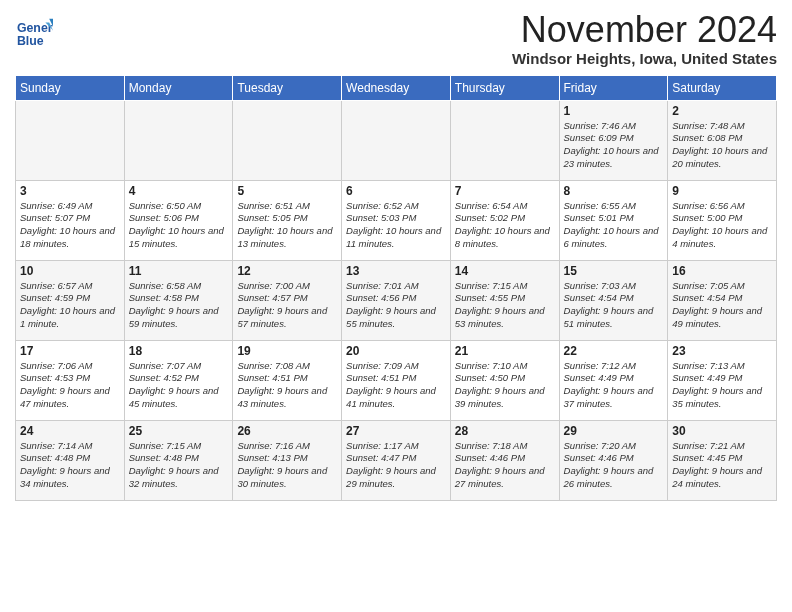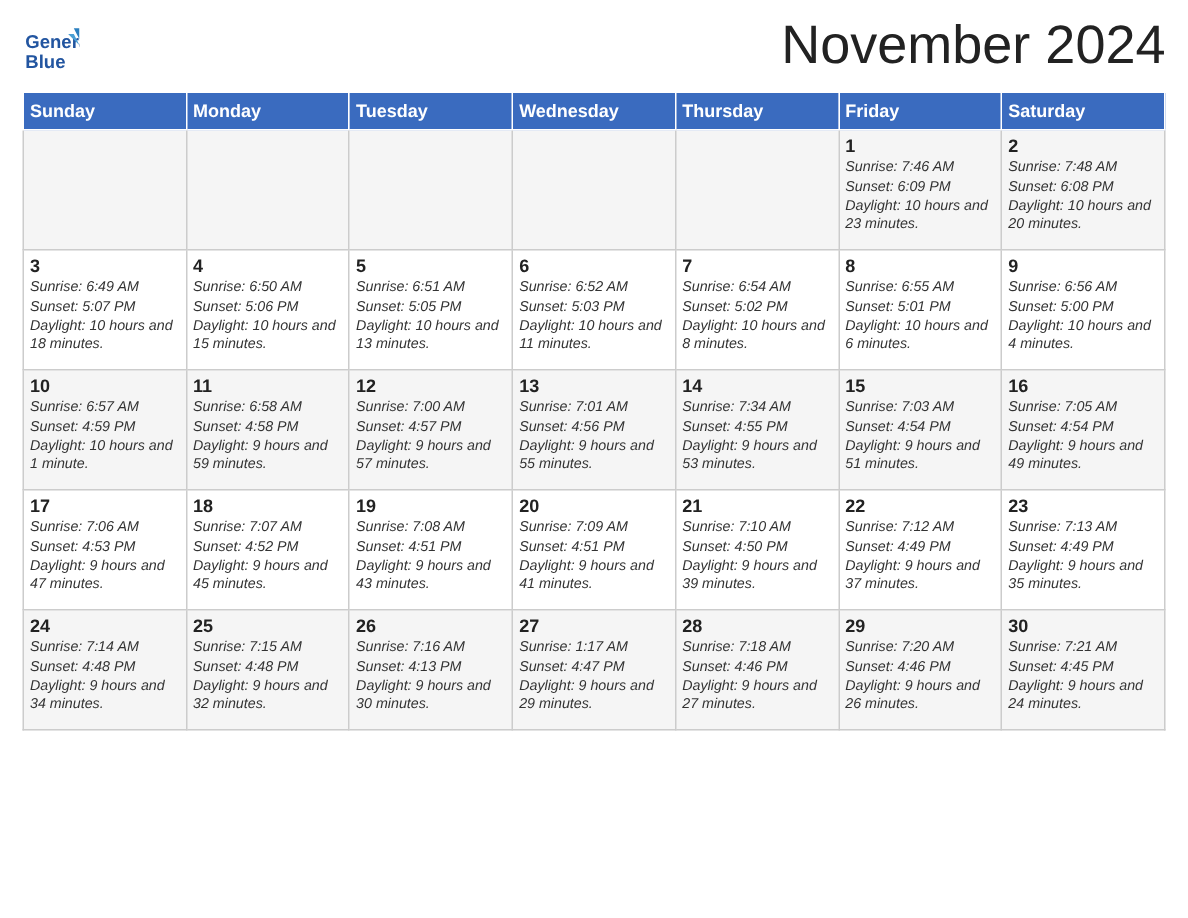--- a/index.html
+++ b/index.html
@@ -42,21 +42,21 @@
     }
     table {
       width: 100%;
       border-collapse: collapse;
       table-layout: fixed;
     }
     thead tr th {
       background-color: #3a6bbf;
       color: #fff;
       font-size: 12px;
-      font-weight: bold;
+      font-weight: normal;
       padding: 5px 4px;
       text-align: left;
       border: 1px solid #fff;
       margin-top: 19px;
     }
     tbody tr td {
       border: 1px solid #ccc;
       vertical-align: top;
       padding: 3px 4px;
       font-size: 10px;
@@ -87,20 +87,21 @@
   <div class="logo">
     <svg class="logo-icon" viewBox="0 0 40 40">
       <text x="2" y="18" font-size="13" font-weight="bold" fill="#2255a0">General</text>
       <text x="2" y="32" font-size="13" font-weight="bold" fill="#2255a0">Blue</text>
       <polygon points="32,8 40,16 36,8" fill="#4a9fd4"></polygon>
       <polygon points="36,4 40,12 40,4" fill="#2a7fbf"></polygon>
     </svg>
   </div>
   <div class="title-block">
     <div class="month-title">November 2024</div>
+    <div class="location-title">Windsor Heights, Iowa, United States</div>
   </div>
 </div>
 
 <table>
   <thead>
     <tr id="header-row">
     <th>Sunday</th>
         <th>Monday</th>
         <th>Tuesday</th>
         <th>Wednesday</th>
@@ -193,21 +194,21 @@
 Daylight: 9 hours and 57 minutes.</div>
         </td>
         <td>
           <span class="day-number">13</span>
           <div class="cell-content">Sunrise: 7:01 AM
 Sunset: 4:56 PM
 Daylight: 9 hours and 55 minutes.</div>
         </td>
         <td>
           <span class="day-number">14</span>
-          <div class="cell-content">Sunrise: 7:34 AM
+          <div class="cell-content">Sunrise: 7:15 AM
 Sunset: 4:55 PM
 Daylight: 9 hours and 53 minutes.</div>
         </td>
         <td>
           <span class="day-number">15</span>
           <div class="cell-content">Sunrise: 7:03 AM
 Sunset: 4:54 PM
 Daylight: 9 hours and 51 minutes.</div>
         </td>
         <td>

